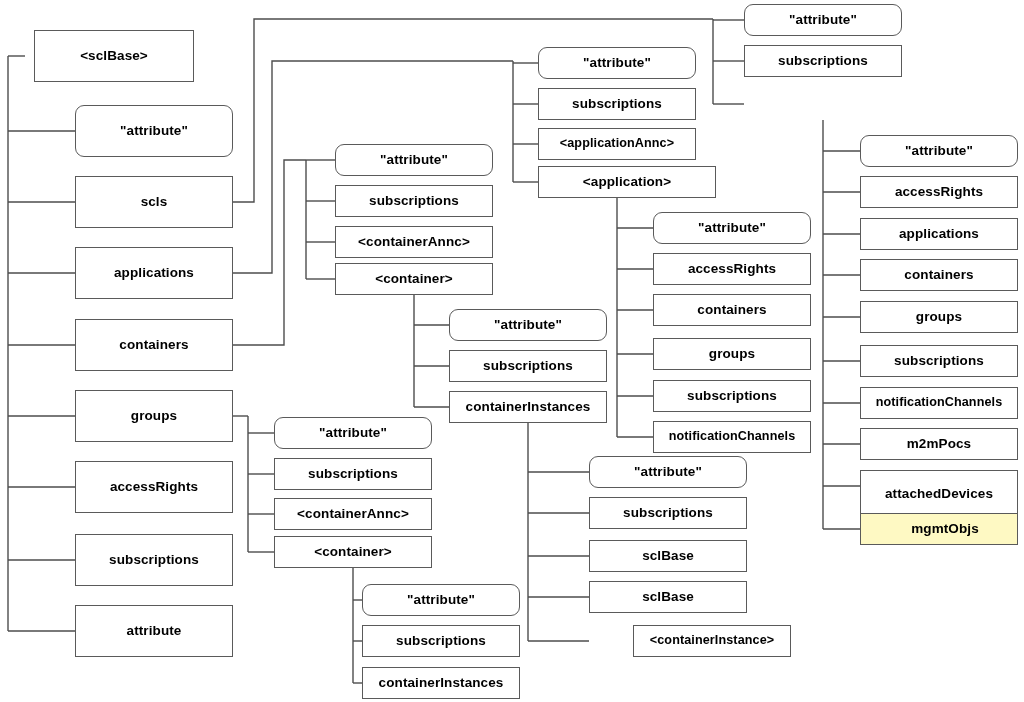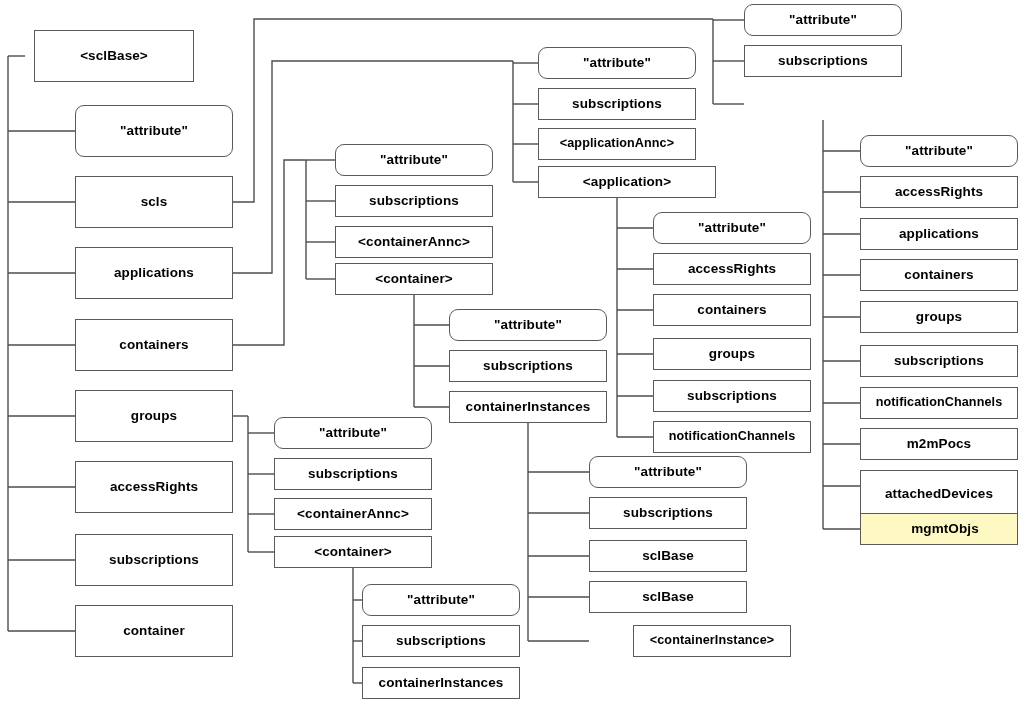--- a/index.html
+++ b/index.html
@@ -99,21 +99,21 @@
       <path d="M 353 683 L 362 683" fill="none" stroke="#4d4d4d" stroke-width="1.4"></path>
     </svg>
 <div class="node" style="left: 25px; top: 30px; width: 160px; height: 52px; border-color: rgb(90, 90, 90); background: rgb(255, 255, 255); color: rgb(0, 0, 0); margin-left: 9px;">&lt;sclBase&gt;</div>
     <div class="node rounded" style="left: 75px; top: 105px; width: 158px; height: 52px; border-color: rgb(90, 90, 90); background: rgb(255, 255, 255); color: rgb(0, 0, 0);">"attribute"</div>
     <div class="node" style="left: 75px; top: 176px; width: 158px; height: 52px; border-color: rgb(90, 90, 90); background: rgb(255, 255, 255); color: rgb(0, 0, 0); text-align: right;">scls</div>
     <div class="node" style="left: 75px; top: 247px; width: 158px; height: 52px; border-color: rgb(90, 90, 90); background: rgb(255, 255, 255); color: rgb(0, 0, 0);">applications</div>
     <div class="node" style="left: 75px; top: 319px; width: 158px; height: 52px; border-color: rgb(90, 90, 90); background: rgb(255, 255, 255); color: rgb(0, 0, 0);">containers</div>
     <div class="node" style="left: 75px; top: 390px; width: 158px; height: 52px; border-color: rgb(90, 90, 90); background: rgb(255, 255, 255); color: rgb(0, 0, 0);">groups</div>
     <div class="node" style="left: 75px; top: 461px; width: 158px; height: 52px; border-color: rgb(90, 90, 90); background: rgb(255, 255, 255); color: rgb(0, 0, 0);">accessRights</div>
     <div class="node" style="left: 75px; top: 534px; width: 158px; height: 52px; border-color: rgb(90, 90, 90); background: rgb(255, 255, 255); color: rgb(0, 0, 0);">subscriptions</div>
-    <div class="node" style="left: 75px; top: 605px; width: 158px; height: 52px; border-color: rgb(90, 90, 90); background: rgb(255, 255, 255); color: rgb(0, 0, 0);">container</div>
+    <div class="node" style="left: 75px; top: 605px; width: 158px; height: 52px; border-color: rgb(90, 90, 90); background: rgb(255, 255, 255); color: rgb(0, 0, 0);">attribute</div>
     <div class="node rounded" style="left: 744px; top: 4px; width: 158px; height: 32px; border-color: rgb(90, 90, 90); background: rgb(255, 255, 255); color: rgb(0, 0, 0);">"attribute"</div>
     <div class="node" style="left: 744px; top: 45px; width: 158px; height: 32px; border-color: rgb(90, 90, 90); background: rgb(255, 255, 255); color: rgb(0, 0, 0);">subscriptions</div>
     <div class="node rounded" style="left: 860px; top: 135px; width: 158px; height: 32px; border-color: rgb(90, 90, 90); background: rgb(255, 255, 255); color: rgb(0, 0, 0);">"attribute"</div>
     <div class="node" style="left: 860px; top: 176px; width: 158px; height: 32px; border-color: rgb(90, 90, 90); background: rgb(255, 255, 255); color: rgb(0, 0, 0);">accessRights</div>
     <div class="node" style="left: 860px; top: 218px; width: 158px; height: 32px; border-color: rgb(90, 90, 90); background: rgb(255, 255, 255); color: rgb(0, 0, 0);">applications</div>
     <div class="node" style="left: 860px; top: 259px; width: 158px; height: 32px; border-color: rgb(90, 90, 90); background: rgb(255, 255, 255); color: rgb(0, 0, 0);">containers</div>
     <div class="node" style="left: 860px; top: 301px; width: 158px; height: 32px; border-color: rgb(90, 90, 90); background: rgb(255, 255, 255); color: rgb(0, 0, 0);">groups</div>
     <div class="node" style="left: 860px; top: 345px; width: 158px; height: 32px; border-color: rgb(90, 90, 90); background: rgb(255, 255, 255); color: rgb(0, 0, 0);">subscriptions</div>
     <div class="node small" style="left: 860px; top: 387px; width: 158px; height: 32px; border-color: rgb(90, 90, 90); background: rgb(255, 255, 255); color: rgb(0, 0, 0);">notificationChannels</div>
     <div class="node" style="left: 860px; top: 428px; width: 158px; height: 32px; border-color: rgb(90, 90, 90); background: rgb(255, 255, 255); color: rgb(0, 0, 0);">m2mPocs</div>

